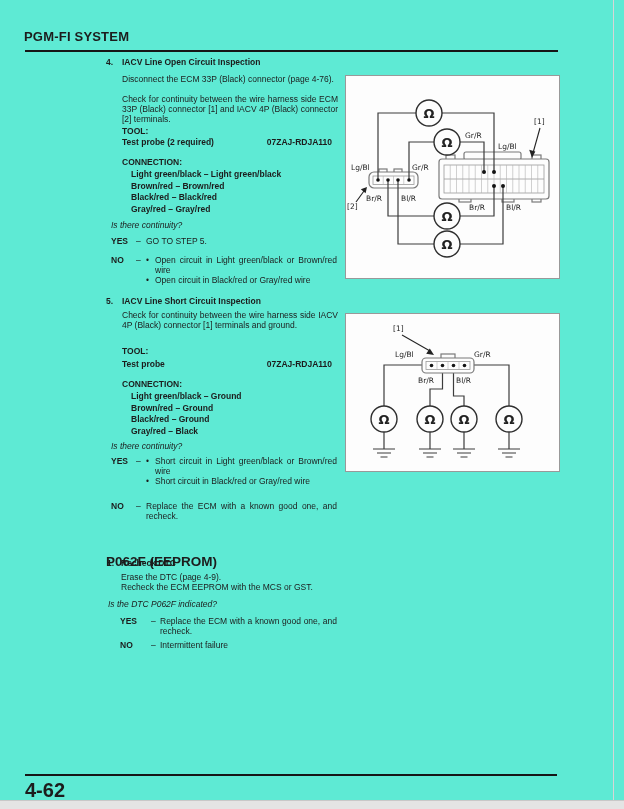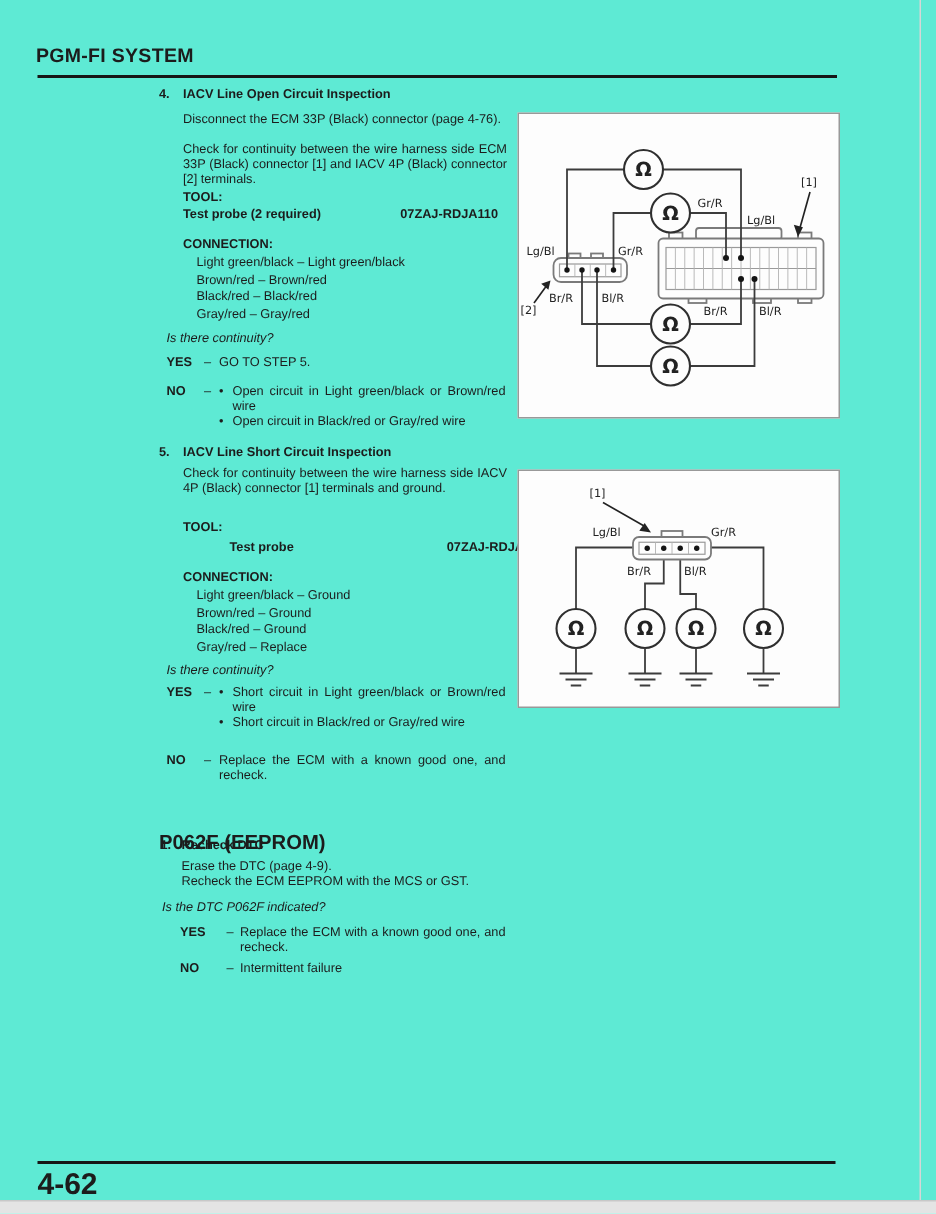--- a/index.html
+++ b/index.html
@@ -9,21 +9,21 @@
     font-family:"Liberation Sans", sans-serif;
     font-size:8.5px; line-height:10px;
   }
   .abs { position:absolute; }
   .b { font-weight:bold; }
   .bi { font-weight:normal; font-style:italic; }
   .hdr-title { left:24px; top:32px; font-size:13px; font-weight:bold; letter-spacing:.2px; }
   .hdr-rule { left:25px; top:50px; width:533px; height:2px; background:#161616; }
   .para { width:216px; text-align:justify; }
   .tool-row { width:210px; display:flex; justify-content:space-between; font-weight:bold;gap:48px; }
-  .conn-list { line-height:11.5px; font-weight:normal; }
+  .conn-list { line-height:11.5px; font-weight:bold; }
   .res-row { display:grid; grid-template-columns:25px 10px 1fr; width:226px; }
   .res-row2 { display:grid; grid-template-columns:31px 9px 1fr; width:217px; }
   .res-term { font-weight:bold; }
   .res-body { text-align:justify; }
   .bullet-row { display:grid; grid-template-columns:9px 1fr; }
   .bullet-row .txt { text-align:justify; }
   .dia-box { border:1px solid #999; background:#fdfdfd; }
   .p062f-title { font-size:13.5px; font-weight:bold; line-height:15px; }
   .pageno { font-size:20px; font-weight:bold; line-height:20px; }
   .ftr-rule { left:25px; top:774px; width:532px; height:2px; background:#161616; }
@@ -162,30 +162,30 @@
       <text x="152" y="73">Lg/Bl</text>
       <text x="123" y="134">Br/R</text>
       <text x="160" y="134">Bl/R</text>
     </svg>
   </div>
 
   <div class="abs b" style="left:106px;top:296px;">5.</div>
   <div class="abs b" style="left:122px;top:296px;">IACV Line Short Circuit Inspection</div>
   <div class="abs para" style="left:122px;top:310px;">Check for continuity between the wire harness side IACV 4P (Black) connector [1] terminals and ground.</div>
   <div class="abs b" style="left:122px;top:346px;">TOOL:</div>
-  <div class="abs tool-row" style="left:122px;top:359px;margin-left:31px;">
+  <div class="abs tool-row" style="left:122px;top:359px;">
     <span>Test probe</span>
     <span>07ZAJ-RDJA110</span>
   </div>
   <div class="abs b" style="left:122px;top:379px;">CONNECTION:</div>
   <div class="abs conn-list" style="left:131px;top:391px;">
     <div>Light green/black – Ground</div>
     <div>Brown/red – Ground</div>
     <div>Black/red – Ground</div>
-    <div>Gray/red – Replace</div>
+    <div>Gray/red – Black</div>
   </div>
   <div class="abs bi" style="left:111px;top:441px;">Is there continuity?</div>
   <div class="abs res-row" style="left:111px;top:456px;">
     <span class="res-term">YES</span>
     <span>–</span>
     <div class="res-body">
       <div class="bullet-row">
         <span>•</span>
         <span class="txt">Short circuit in Light green/black or Brown/red wire</span>
       </div>

